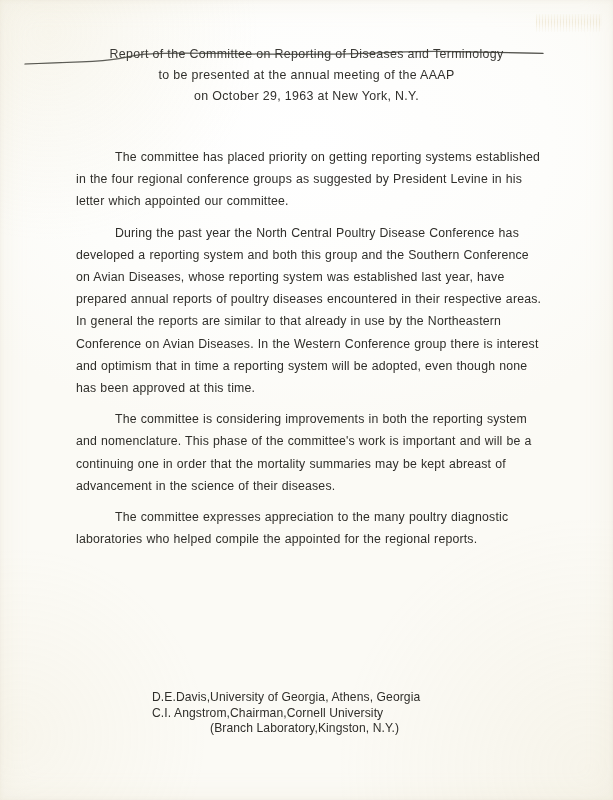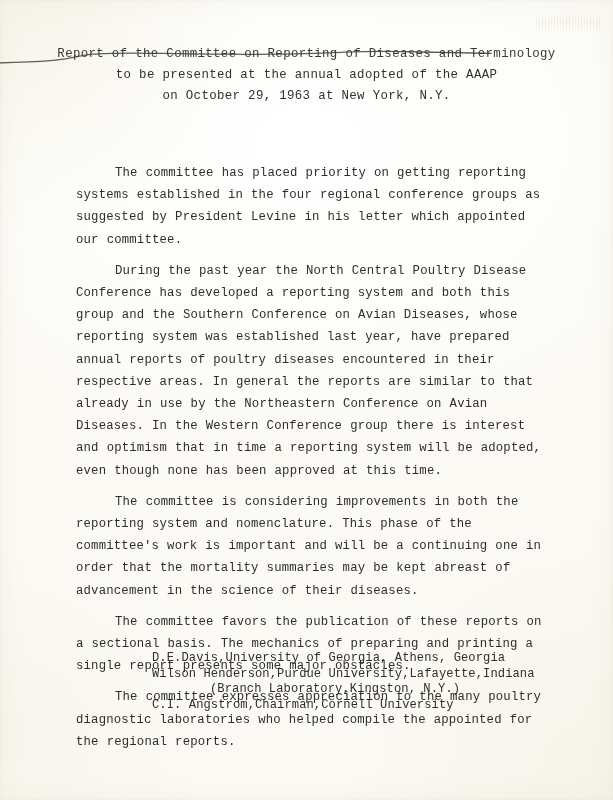--- a/index.html
+++ b/index.html
@@ -10,21 +10,21 @@
   }
 
   #page {
     position: relative;
     width: 613px;
     height: 800px;
     overflow: hidden;
     background:
       radial-gradient(ellipse 420px 300px at 50% 18%, #ffffff 0%, #fdfdfb 58%, #fbfaf5 100%),
       linear-gradient(170deg, #fdfdfa 0%, #fcfbf7 45%, #faf9f3 100%);
-    font-family: Liberation Mono, monospace;
+    font-family: Liberation Sans, sans-serif;
     color: #2b2a27;
     -webkit-font-smoothing: antialiased;
   }
 
   
   .paper-grain {
     position: absolute;
     inset: 0;
     pointer-events: none;
     background:
@@ -93,38 +93,37 @@
             mask-image: linear-gradient(180deg, rgba(0,0,0,0.2) 0%, rgba(0,0,0,1) 45%, rgba(0,0,0,0.15) 100%);
     filter: blur(0.4px);
   }
 
   
   .body {
     position: absolute;
     left: 76px;
     top: 146px;
     width: 468px;
-    margin-top: 16px;
   }
   .para {
     font-size: 12.3px;
     line-height: 22.2px;
     letter-spacing: 0.18px;
     text-indent: 39px;
     margin: 0 0 9px 0;
     color: #2f2e2a;
     text-align: left;
     word-spacing: 0.4px;
   }
 
   
   .signatures {
     position: absolute;
     left: 152px;
-    top: 651px;
+    top: 690px;
     width: 420px;
   }
   .sig-line {
     font-size: 12.1px;
     line-height: 15.6px;
     letter-spacing: 0.1px;
     white-space: nowrap;
     color: #2f2e2a;
   }
   .sig-line.indented {
@@ -149,33 +148,31 @@
           <path d="M2,24 C22,23.2 40,22.4 58,21.8 C74,21.3 86,20.4 96,18.6
                    C104,17.1 112,15.3 122,14.2 C140,12.3 168,12.9 196,13.4
                    C232,14.1 268,14.6 302,14.2 C330,13.9 352,13.0 372,12.2
                    C392,11.4 412,11.2 432,11.6 C462,12.2 494,12.8 520,13.4" fill="none" stroke="#3b3a34" stroke-width="1.25" stroke-linecap="round" stroke-linejoin="round" opacity="0.82"></path>
           <path d="M2,24 C14,23.6 26,23.1 38,22.6" fill="none" stroke="#3b3a34" stroke-width="0.8" stroke-linecap="round" opacity="0.30"></path>
           <path d="M432,11.6 C462,12.2 494,12.8 520,13.4" fill="none" stroke="#3b3a34" stroke-width="0.9" stroke-linecap="round" opacity="0.40"></path>
         </svg>
       </span>
     </div>
 
-    <div class="header-line">to be presented at the annual adopted of the AAAP</div>
+    <div class="header-line">to be presented at the annual meeting of the AAAP</div>
 
     <div class="header-line">on October 29, 1963 at New York, N.Y.</div>
   </div>
 
   <div class="body">
     <p class="para">The committee has placed priority on getting reporting systems established in the four regional conference groups as suggested by President Levine in his letter which appointed our committee.</p>
     <p class="para">During the past year the North Central Poultry Disease Conference has developed a reporting system and both this group and the Southern Conference on Avian Diseases, whose reporting system was established last year, have prepared annual reports of poultry diseases encountered in their respective areas.  In general the reports are similar to that already in use by the Northeastern Conference on Avian Diseases.  In the Western Conference group there is interest and optimism that in time a reporting system will be adopted, even though none has been approved at this time.</p>
     <p class="para">The committee is considering improvements in both the reporting system and nomenclature.  This phase of the committee's work is important and will be a continuing one in order that the mortality summaries may be kept abreast of advancement in the science of their diseases.</p>
-    <p class="para">The committee favors the publication of these reports on a sectional basis.  The mechanics of preparing and printing a single report presents some major obstacles.</p>
     <p class="para">The committee expresses appreciation to the many poultry diagnostic laboratories who helped compile the appointed for the regional reports.</p>
   </div>
 
   <div class="signatures">
     <div class="sig-line">D.E.Davis,University of Georgia, Athens, Georgia</div>
-    <div class="sig-line">Wilson Henderson,Purdue University,Lafayette,Indiana</div>
+    <div class="sig-line">C.I. Angstrom,Chairman,Cornell University</div>
     <div class="sig-line indented">(Branch Laboratory,Kingston, N.Y.)</div>
-    <div class="sig-line">C.I. Angstrom,Chairman,Cornell University</div>
   </div>
 
 </div>
 
 </body></html>

